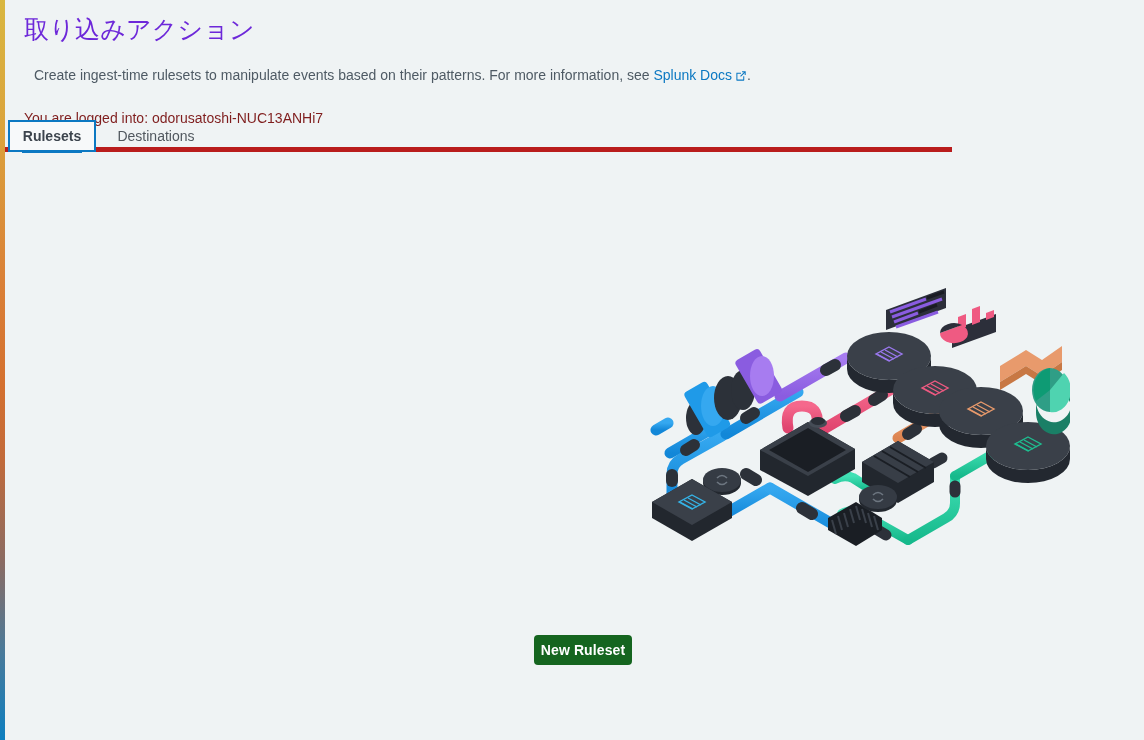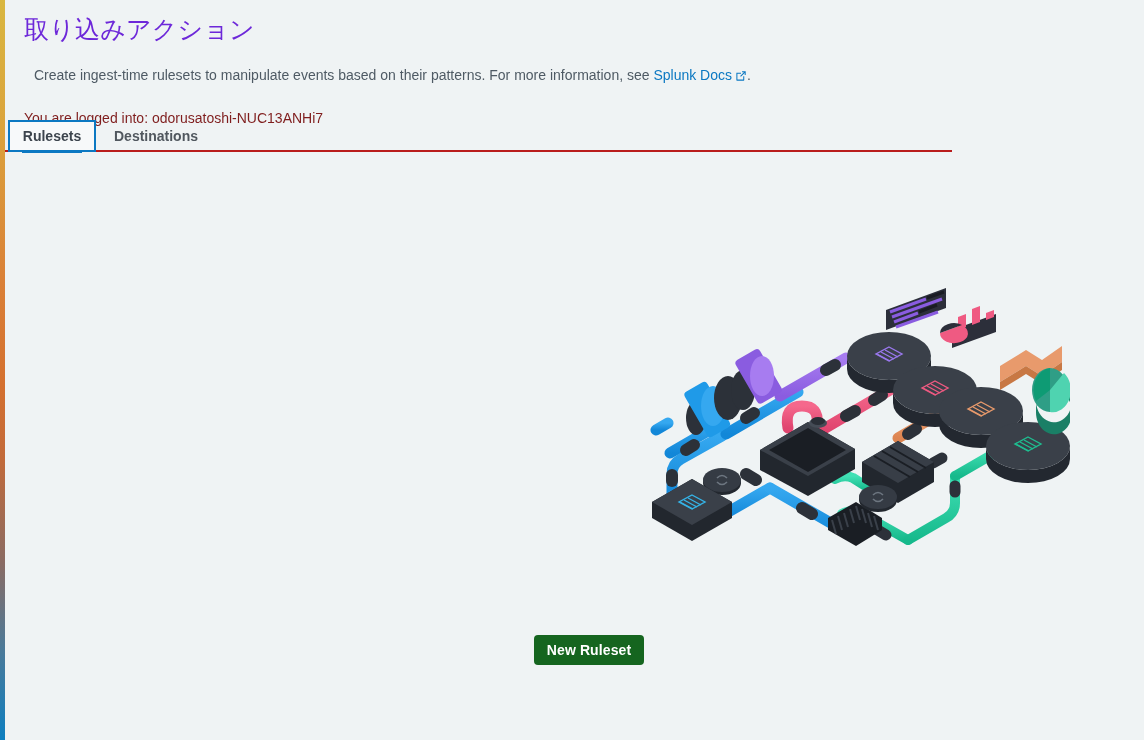--- a/index.html
+++ b/index.html
@@ -77,21 +77,21 @@
     line-height: 20px;
     color: #7f1d1d;
   }
 
   
   .tabbar {
     position: absolute;
     left: 0; top: 120px;
     width: 952px;
     height: 32px;
-    border-bottom: 2px solid #b91c1c;
+    border-bottom: 5px solid #b91c1c;
   }
   .tab {
     position: absolute;
     top: 0;
     height: 32px;
     display: flex;
     align-items: center;
     justify-content: center;
     font-size: 14px;
     cursor: pointer;
@@ -109,21 +109,21 @@
     content: "";
     position: absolute;
     left: 12px; right: 12px;
     bottom: -4px;
     height: 4px;
     background: #0b78c2;
   }
   .tab-destinations {
     left: 108px;
     width: 96px;
-    font-weight: 700;
+    font-weight: 400;
     color: #50575e;
   }
 
   
   .main {
     position: absolute;
     left: 5px; top: 153px;
     width: 1139px; height: 587px;
     background: #eff3f4;
     overflow: hidden;
@@ -138,21 +138,21 @@
   .cta-wrap {
     position: absolute;
     left: 0; top: 482px;
     width: 1139px;
     display: flex;
     justify-content: center;
   }
   .cta-inner { width: 118px; margin-left: 37px; }
   .btn-new-ruleset {
     display: block;
-    width: 110px;
+    width: 98px;
     height: 30px;
     border: none;
     border-radius: 4px;
     background: #15651f;
     color: #ffffff;
     font-family: "Liberation Sans", sans-serif;
     font-size: 14px;
     font-weight: bold;
     letter-spacing: .1px;
     cursor: pointer;

